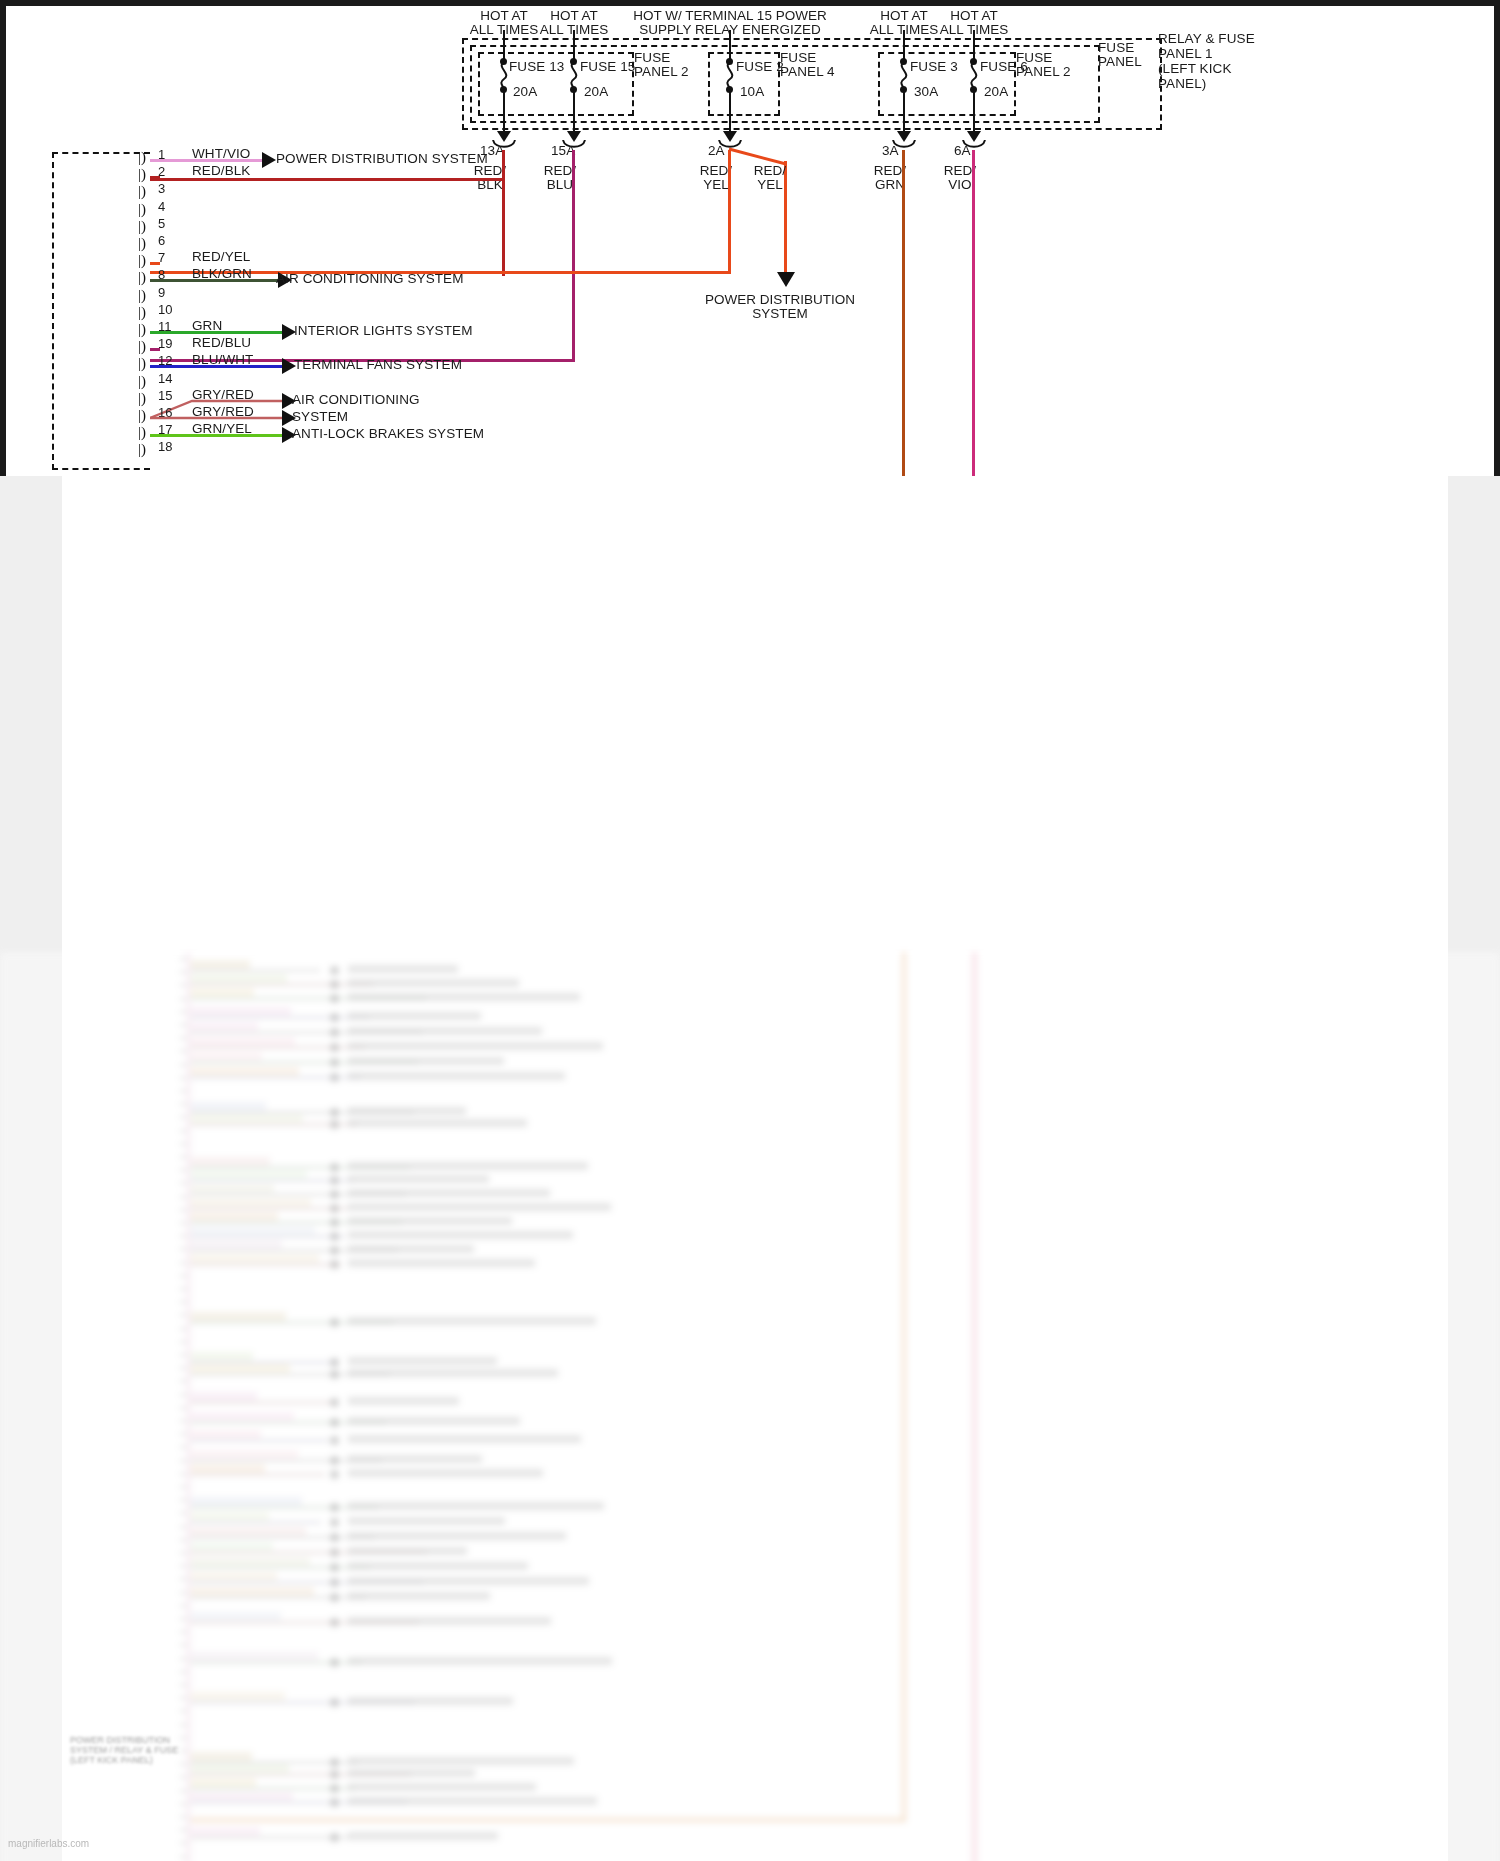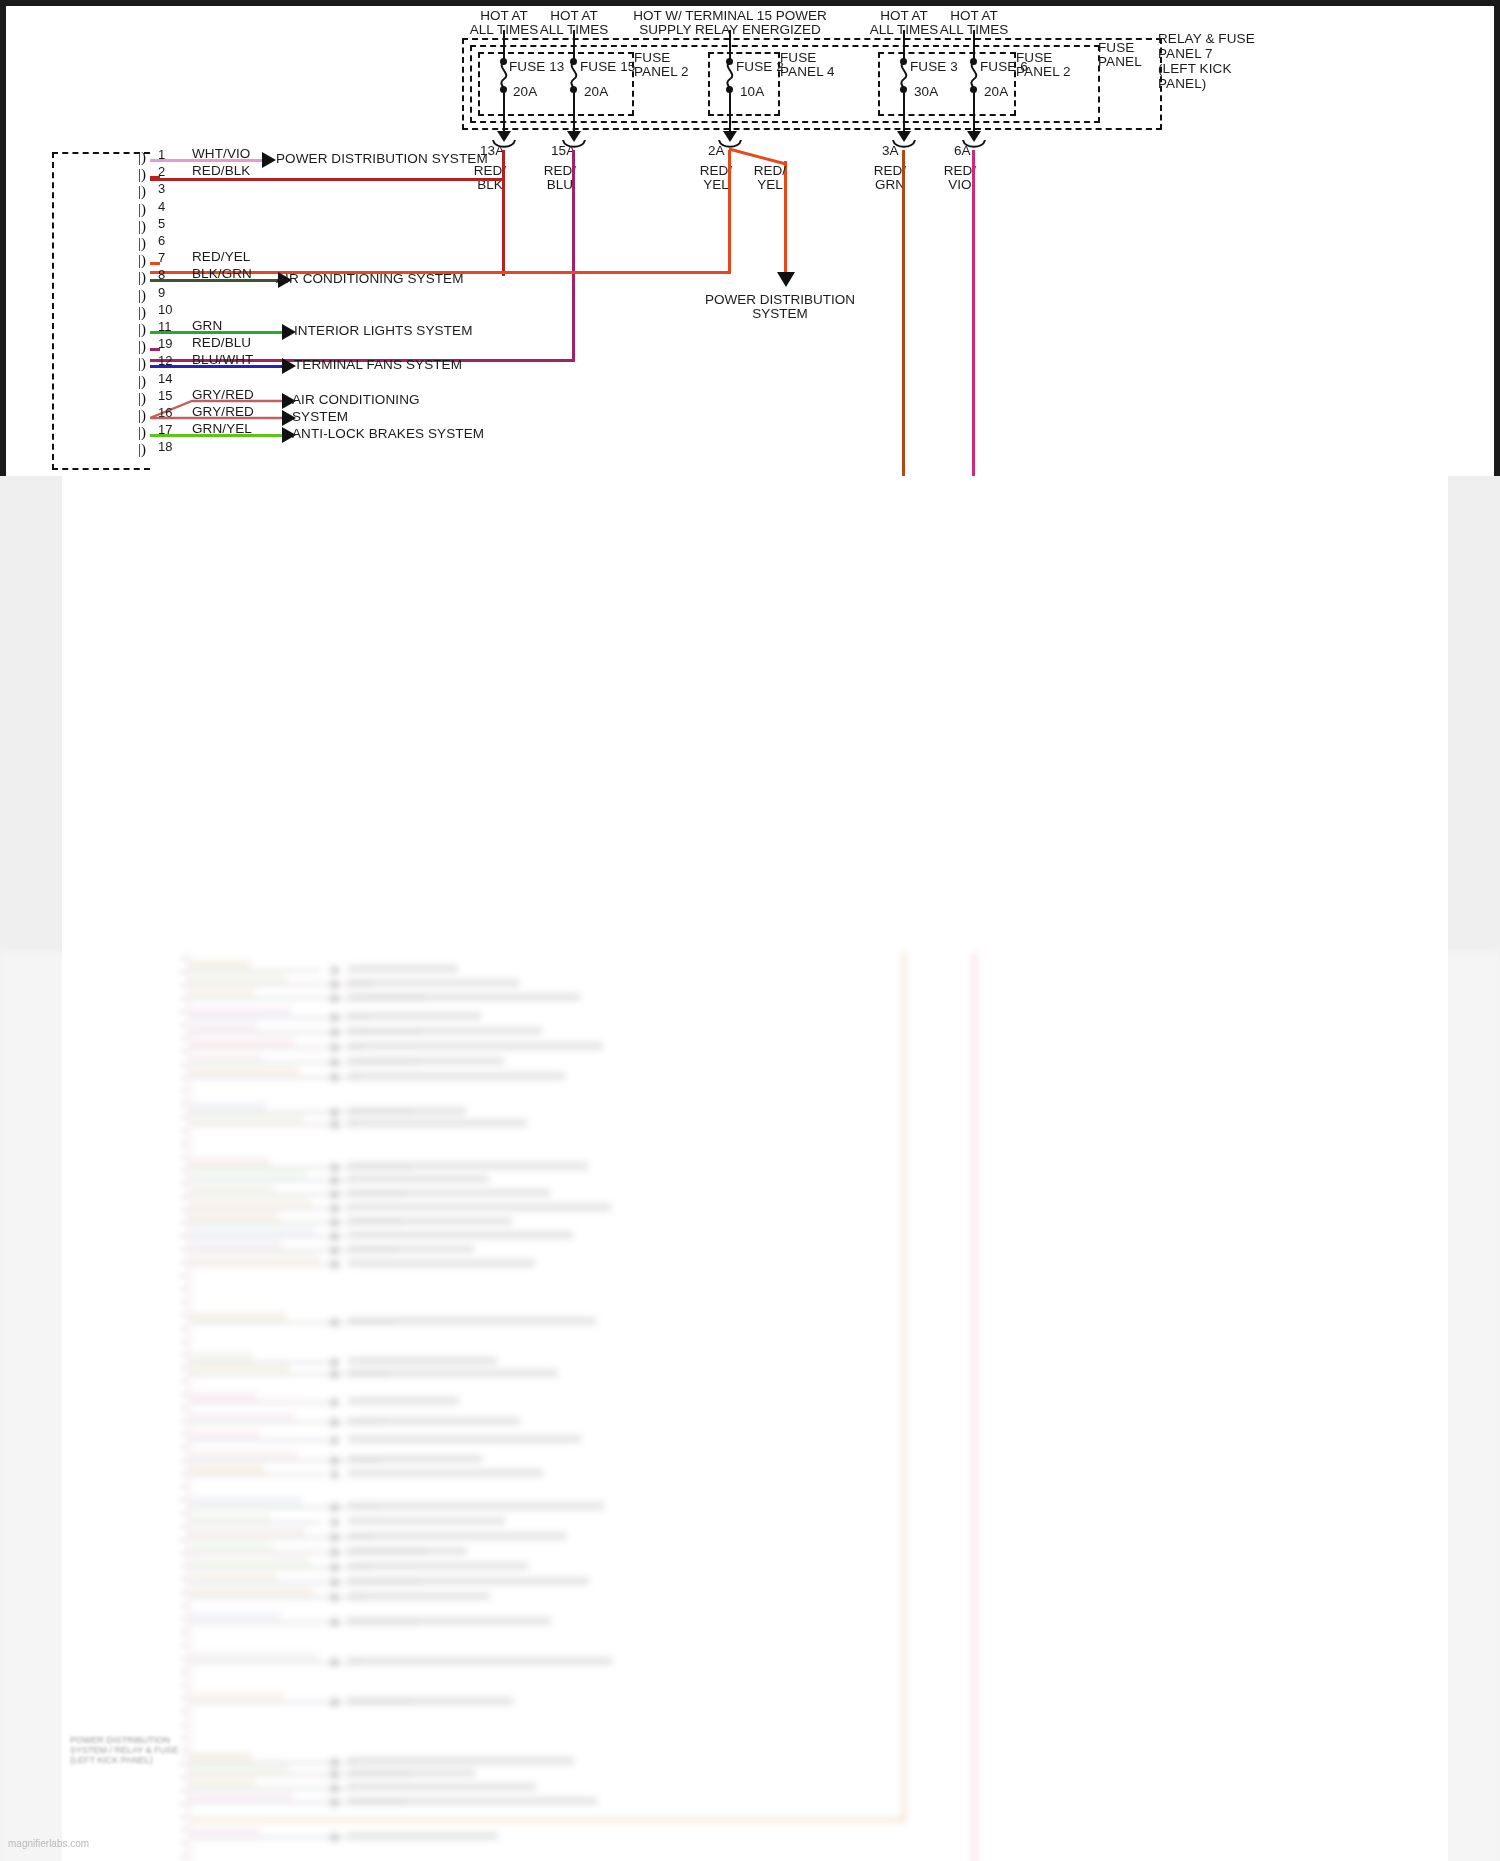--- a/index.html
+++ b/index.html
@@ -72,21 +72,21 @@
 
     <div class="tc" style="left:914px;top:8px;width:120px;">HOT AT</div>
     <div class="tc" style="left:914px;top:22px;width:120px;">ALL TIMES</div>
 
     <div class="dline-h" style="left:462px;top:38px;width:700px;"></div>
     <div class="dline-v" style="left:462px;top:38px;height:92px;"></div>
     <div class="dline-v" style="left:1160px;top:38px;height:92px;"></div>
     <div class="dline-h" style="left:462px;top:128px;width:700px;"></div>
 
     <div class="t" style="left:1158px;top:31px;">RELAY &amp; FUSE</div>
-    <div class="t" style="left:1158px;top:46px;">PANEL 7</div>
+    <div class="t" style="left:1158px;top:46px;">PANEL 1</div>
     <div class="t" style="left:1158px;top:61px;">(LEFT KICK</div>
     <div class="t" style="left:1158px;top:76px;">PANEL)</div>
 
     <div class="dline-h" style="left:470px;top:45px;width:630px;"></div>
     <div class="dline-v" style="left:470px;top:45px;height:78px;"></div>
     <div class="dline-v" style="left:1098px;top:45px;height:78px;"></div>
     <div class="dline-h" style="left:470px;top:121px;width:630px;"></div>
     <div class="t" style="left:1098px;top:40px;">FUSE</div>
     <div class="t" style="left:1098px;top:54px;">PANEL</div>
 

